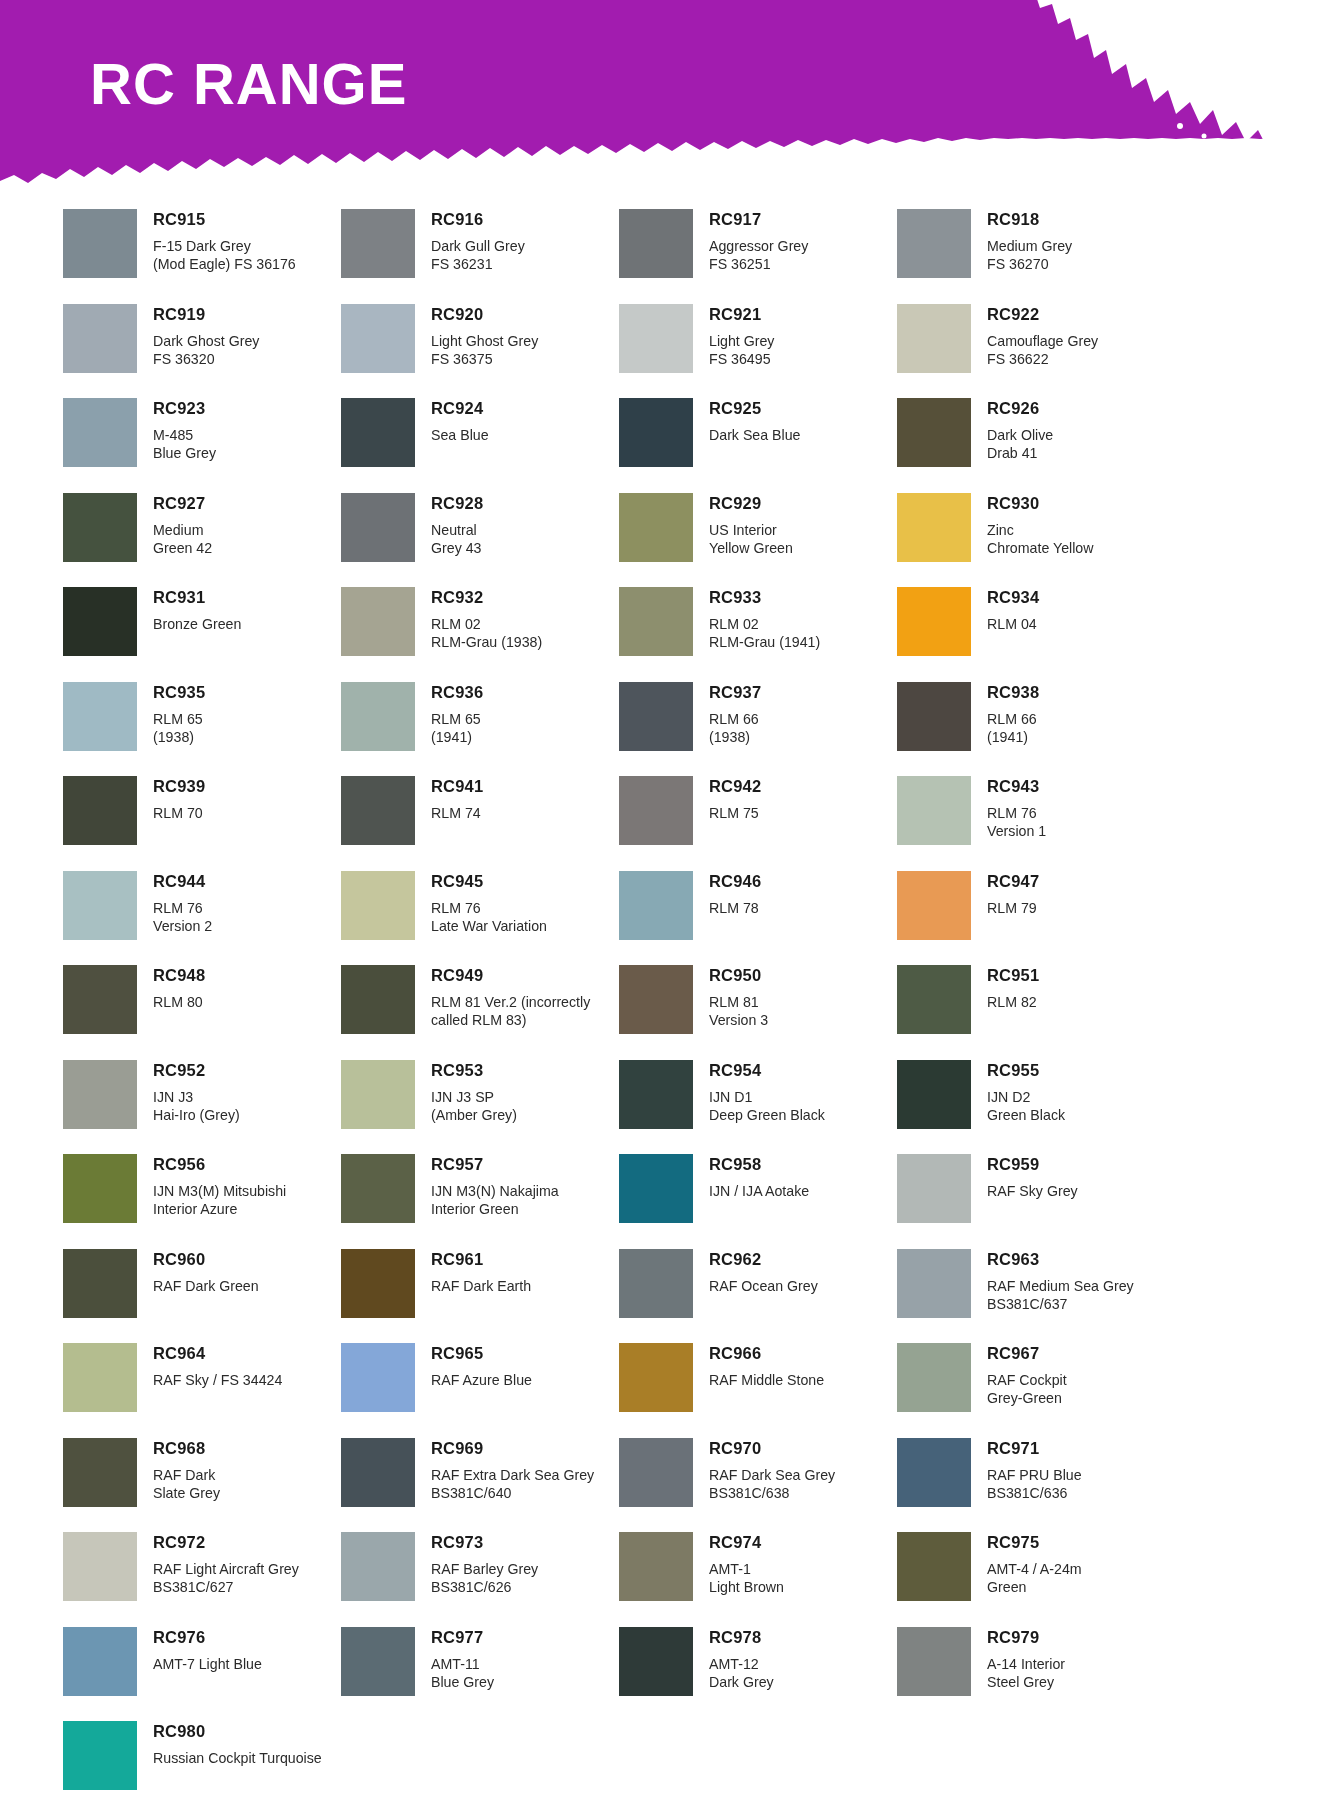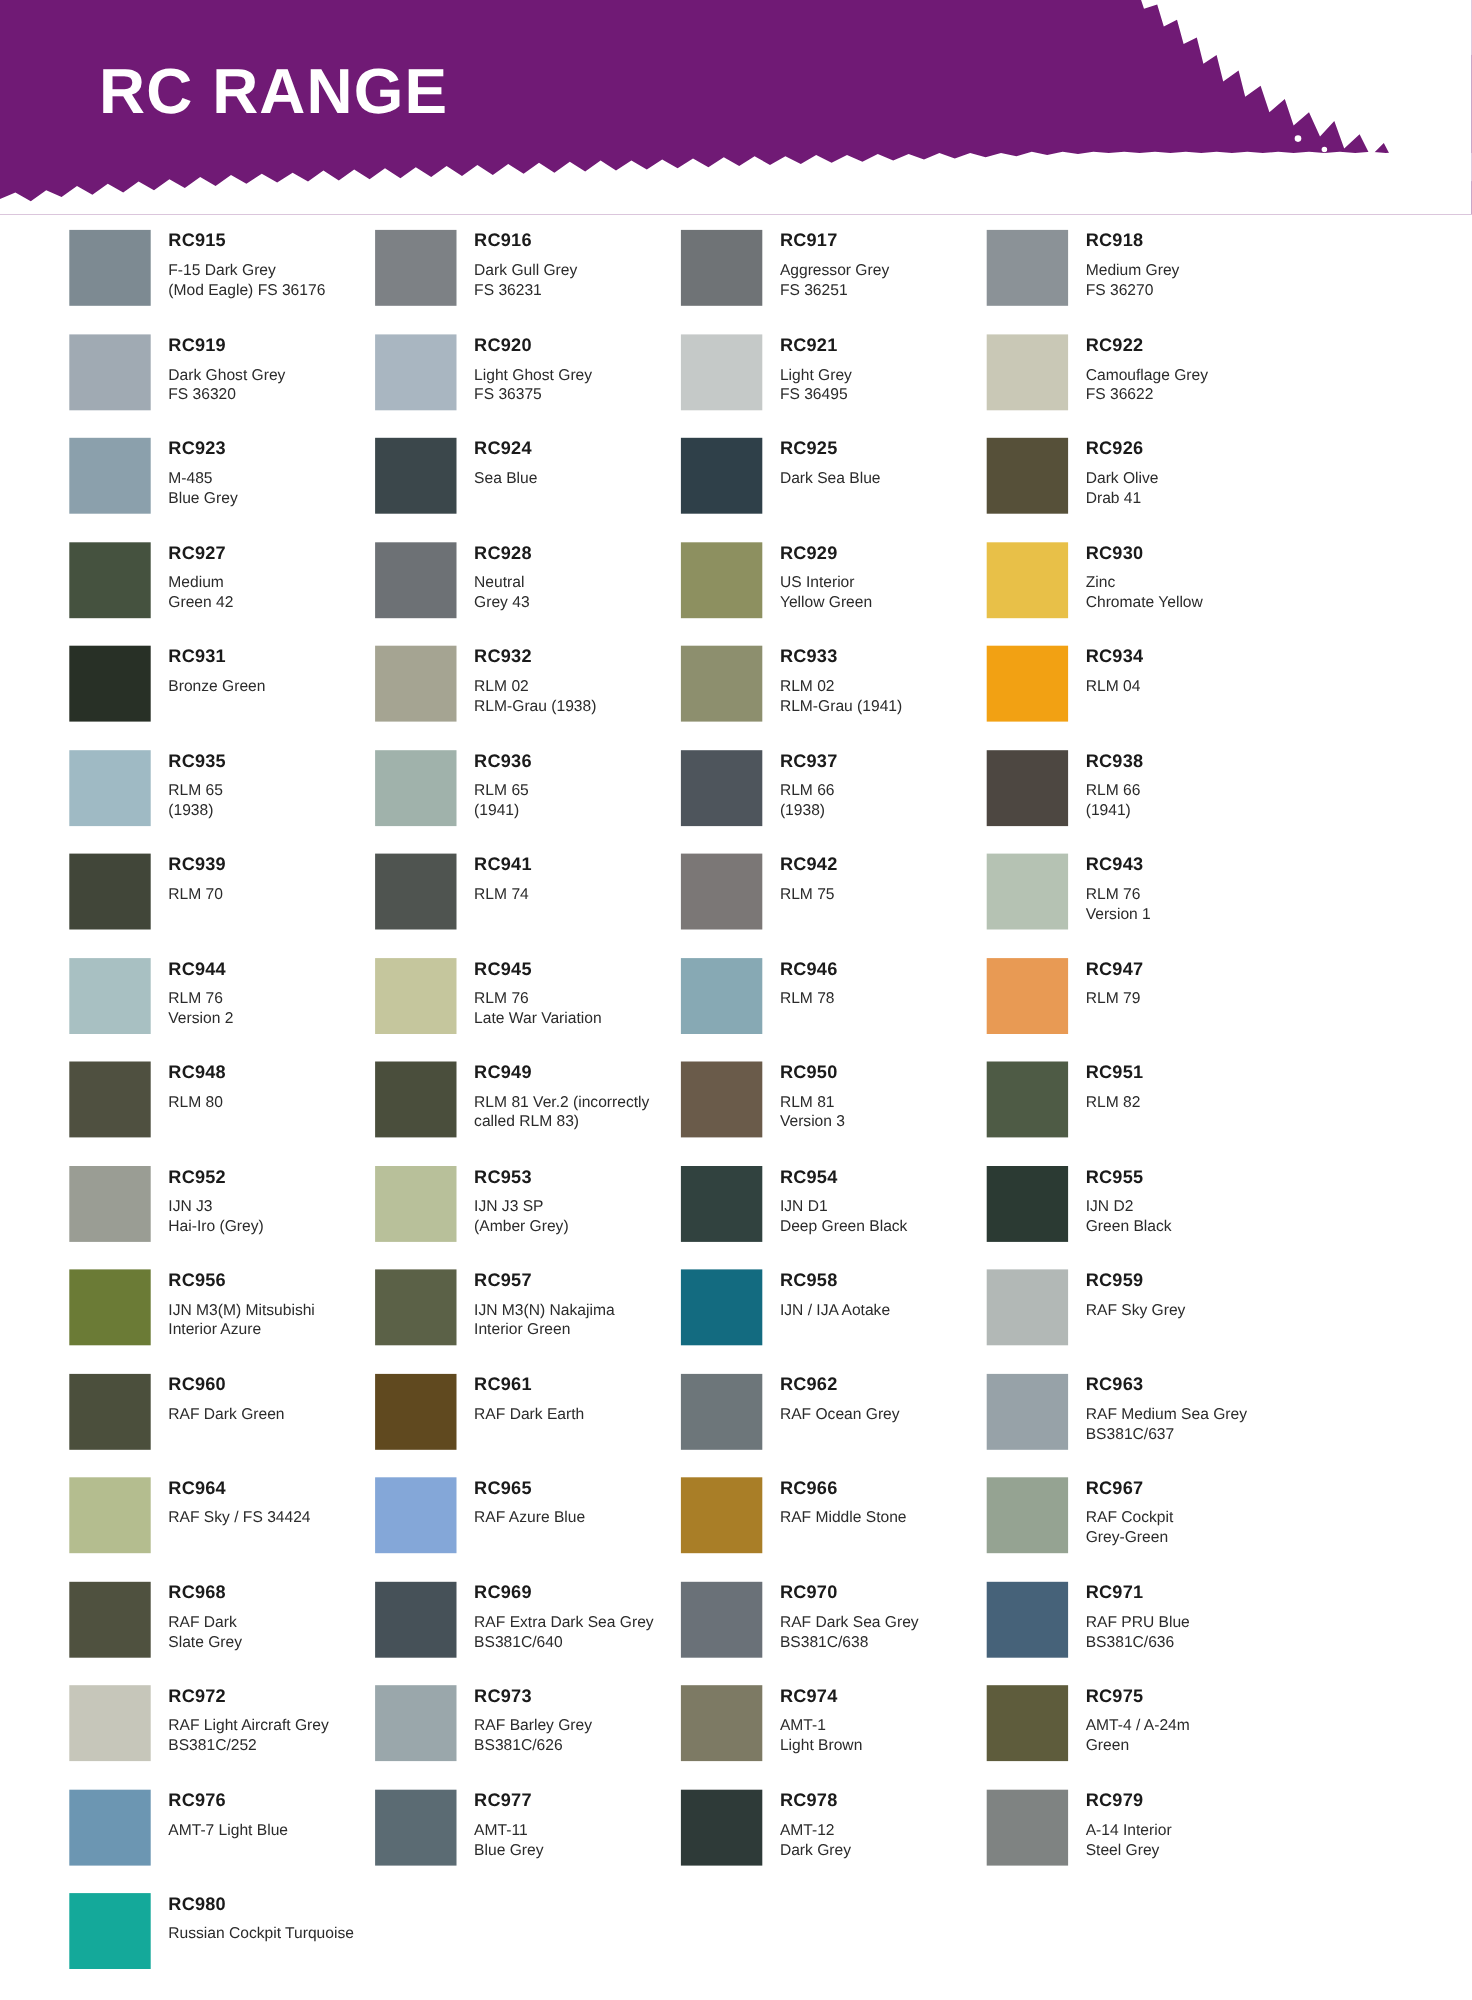--- a/index.html
+++ b/index.html
@@ -14,21 +14,21 @@
     -webkit-font-smoothing: antialiased;
     position: relative;
     overflow-x: hidden;
   }
 
   
   .header {
     position: relative;
     width: 100%;
     height: 195px;
-    background: #701a75;
+    background: #a21caf;
     overflow: hidden;
   }
   .header-title {
     position: absolute;
     left: 90px;
     top: 50px;
     color: #ffffff;
     font-size: 58px;
     font-weight: bold;
     letter-spacing: 1px;
@@ -549,21 +549,21 @@
           <div class="code">RC971</div>
           <div class="desc">RAF PRU Blue
 BS381C/636</div>
         </div>
       </div>
       <div class="swatch">
         <div class="chip" style="background: rgb(198, 198, 186);"></div>
         <div class="swatch-text">
           <div class="code">RC972</div>
           <div class="desc">RAF Light Aircraft Grey
-BS381C/252</div>
+BS381C/627</div>
         </div>
       </div>
       <div class="swatch">
         <div class="chip" style="background: rgb(154, 167, 171);"></div>
         <div class="swatch-text">
           <div class="code">RC973</div>
           <div class="desc">RAF Barley Grey
 BS381C/626</div>
         </div>
       </div>

